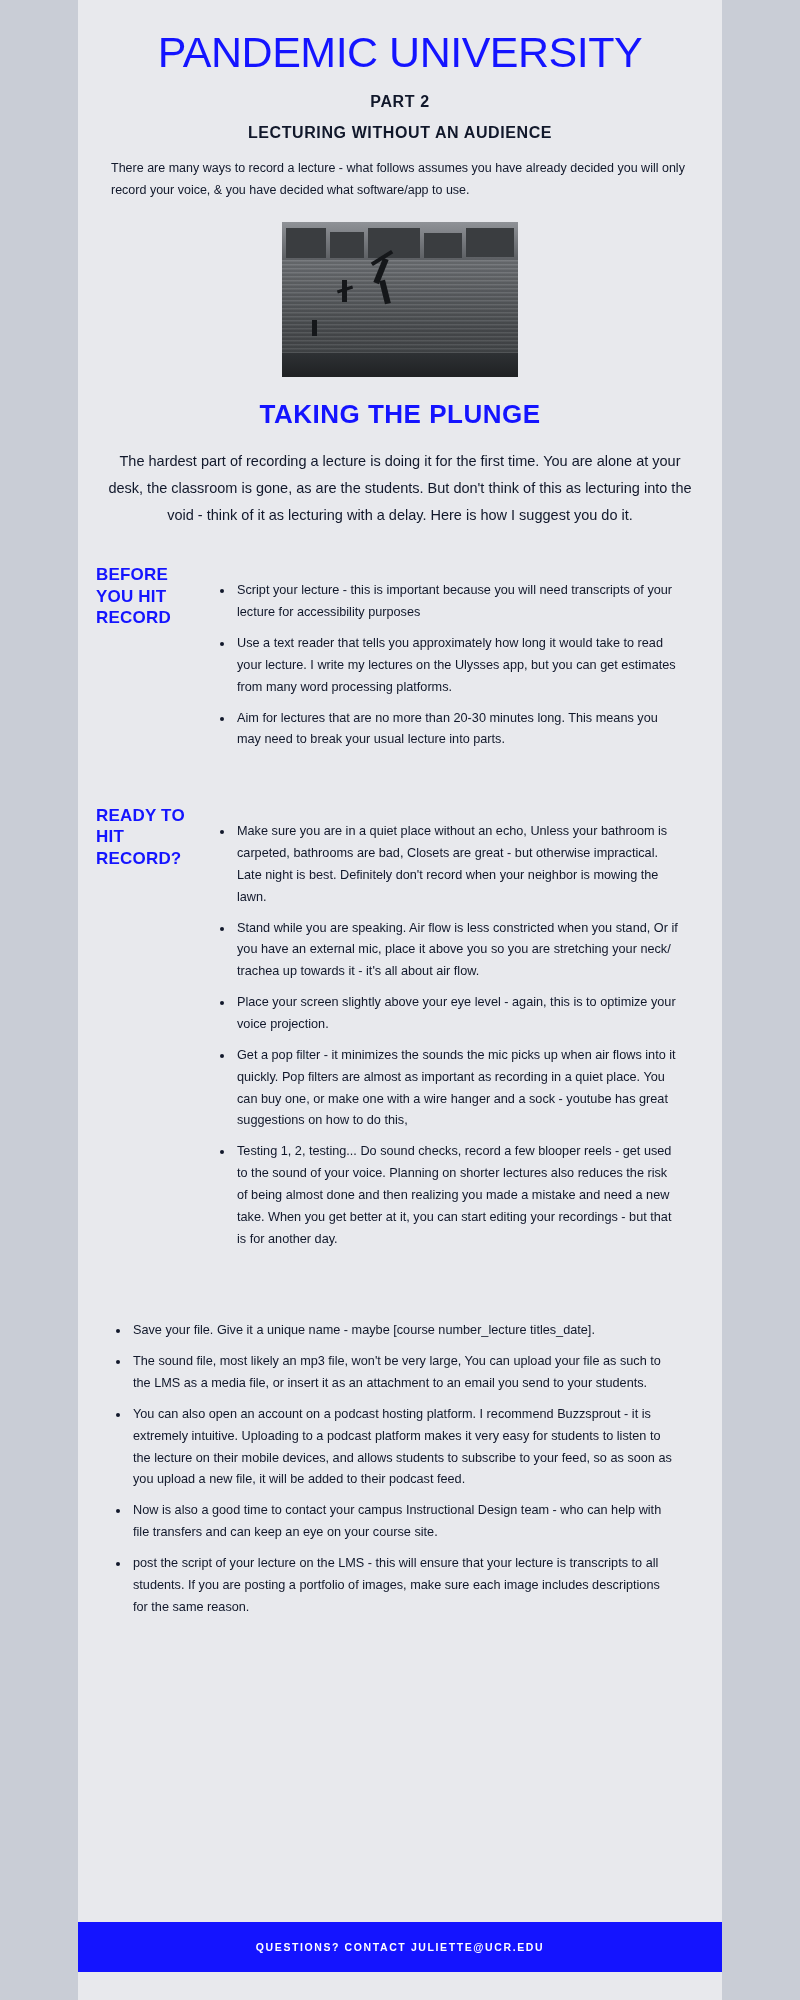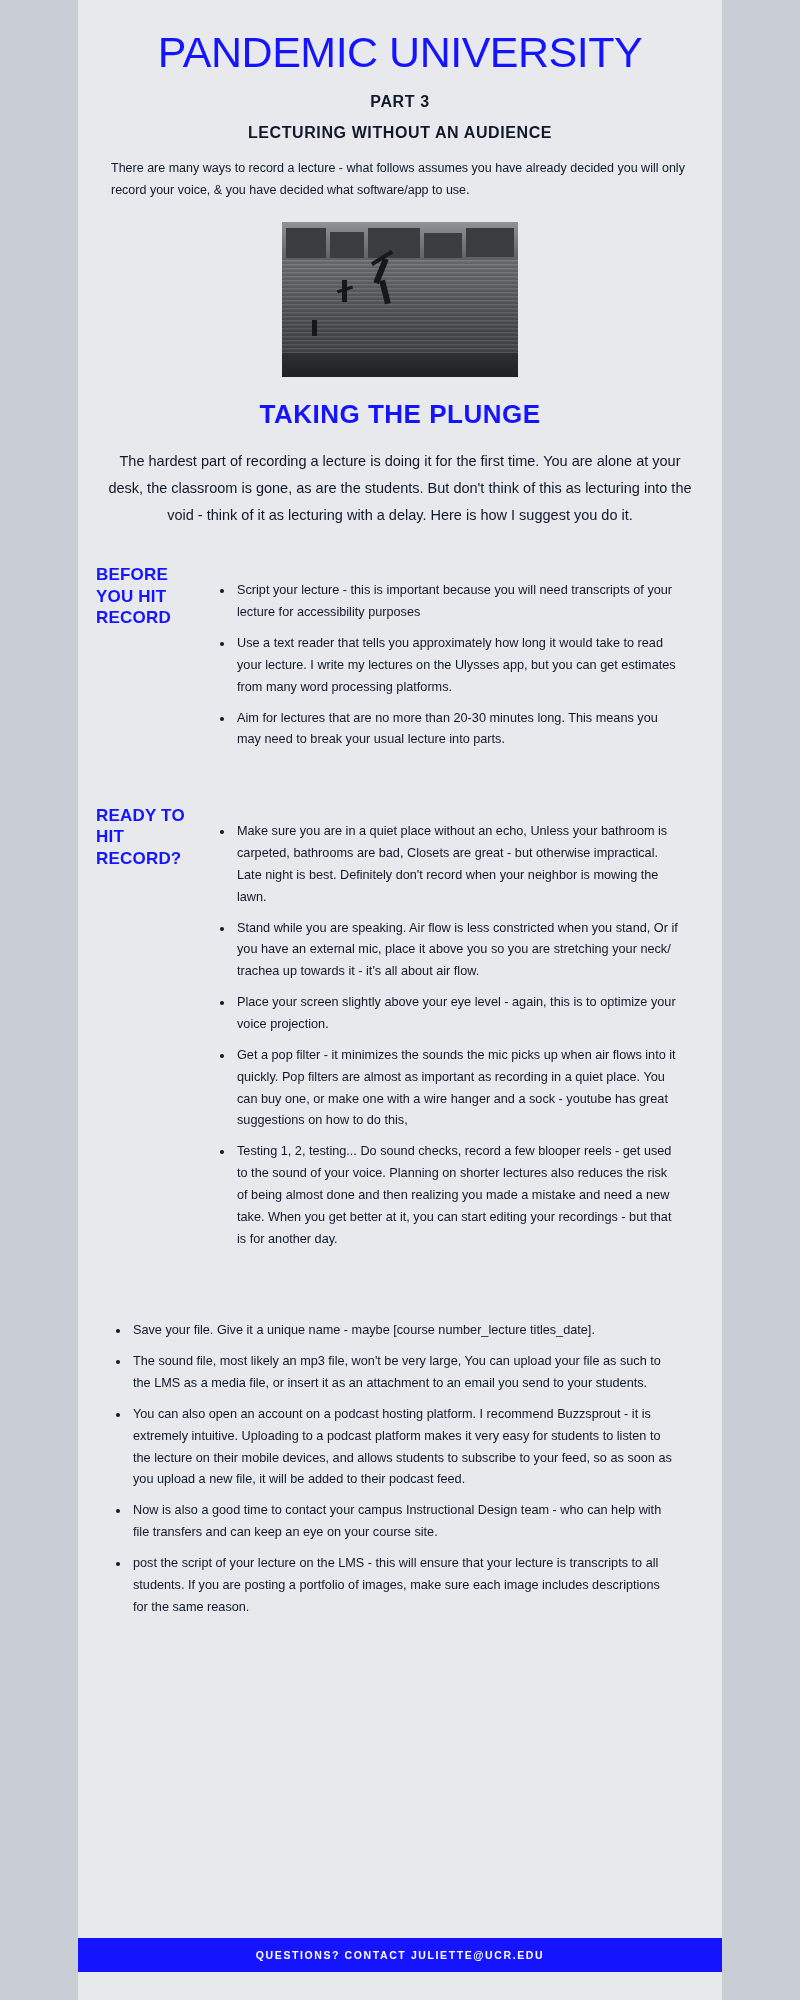--- a/index.html
+++ b/index.html
@@ -138,41 +138,41 @@
     line-height: 1.72;
     margin-bottom: 9px;
     padding-left: 3px;
   }
   ul.bullets li:last-child { margin-bottom: 0; }
   .footer {
     position: absolute;
     left: 0;
     right: 0;
     bottom: 28px;
-    height: 34px;
+    height: 50px;
     background: #1414ff;
     display: flex;
     align-items: center;
     justify-content: center;
   }
   .footer-text {
     color: #ffffff;
     font-weight: bold;
     font-size: 10.5px;
     letter-spacing: 1.6px;
   }
   .spacer { height: 120px; }
 </style>
 </head>
 <body>
 
 <div class="poster">
 
   <div class="title">PANDEMIC UNIVERSITY</div>
-  <div class="subtitle1">PART 3</div>
+  <div class="subtitle1">PART 2</div>
   <div class="subtitle2">LECTURING WITHOUT AN AUDIENCE</div>
   <div class="intro">There are many ways to record a lecture - what follows assumes you have already decided you will only record your voice, &amp; you have decided what software/app to use.</div>
 
   <div class="photo-wrap">
     <div class="photo">
       <div class="sky"></div>
       <div class="bldg" style="left:4px;width:40px;height:30px;"></div>
       <div class="bldg" style="left:48px;width:34px;height:26px;top:10px;"></div>
       <div class="bldg" style="left:86px;width:52px;height:30px;"></div>
       <div class="bldg" style="left:142px;width:38px;height:25px;top:11px;"></div>

